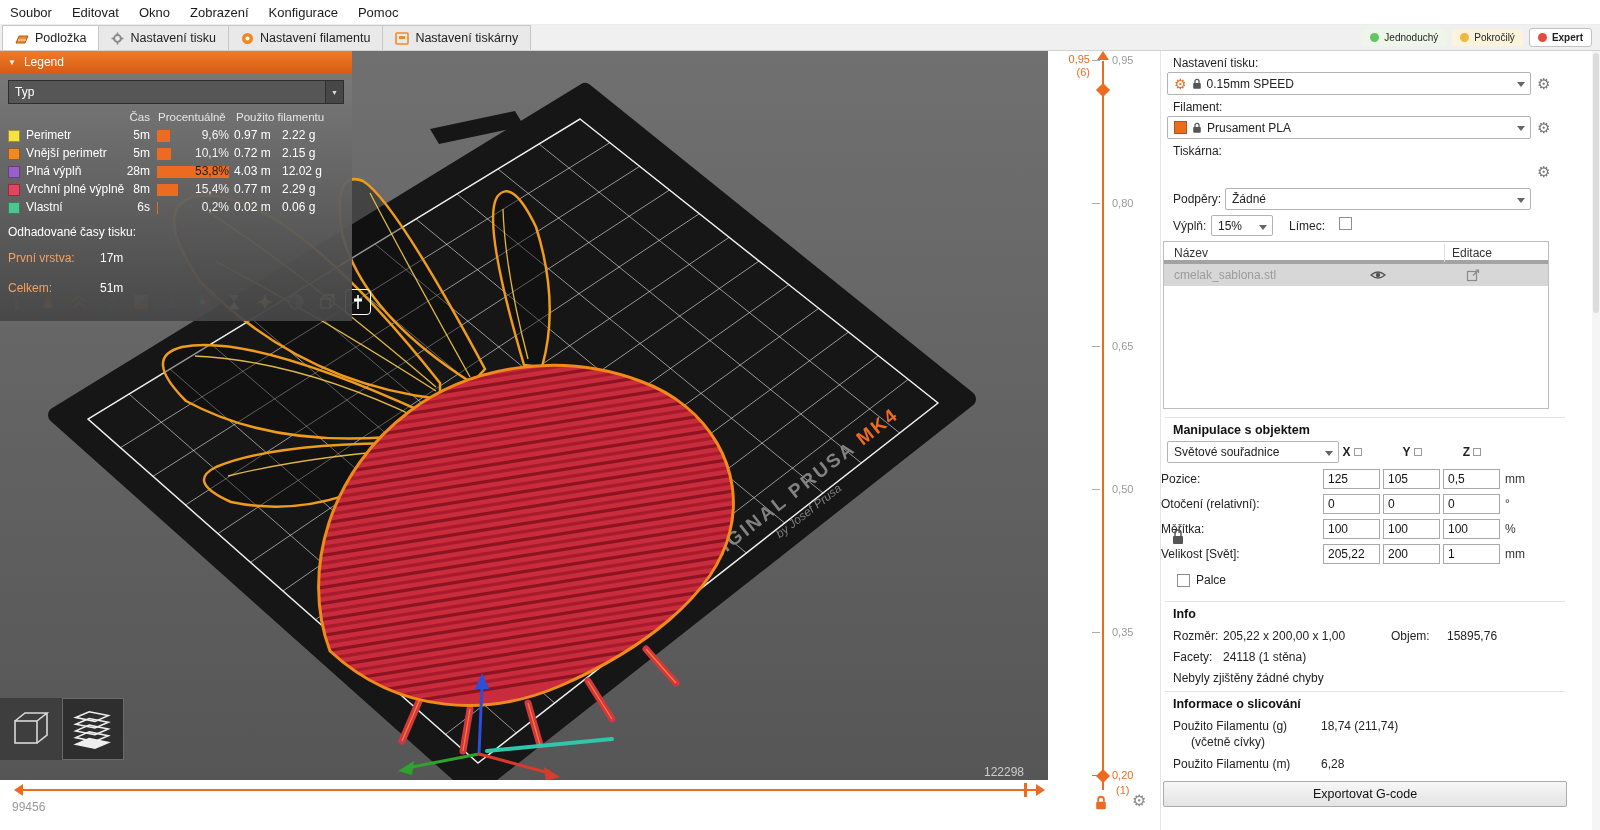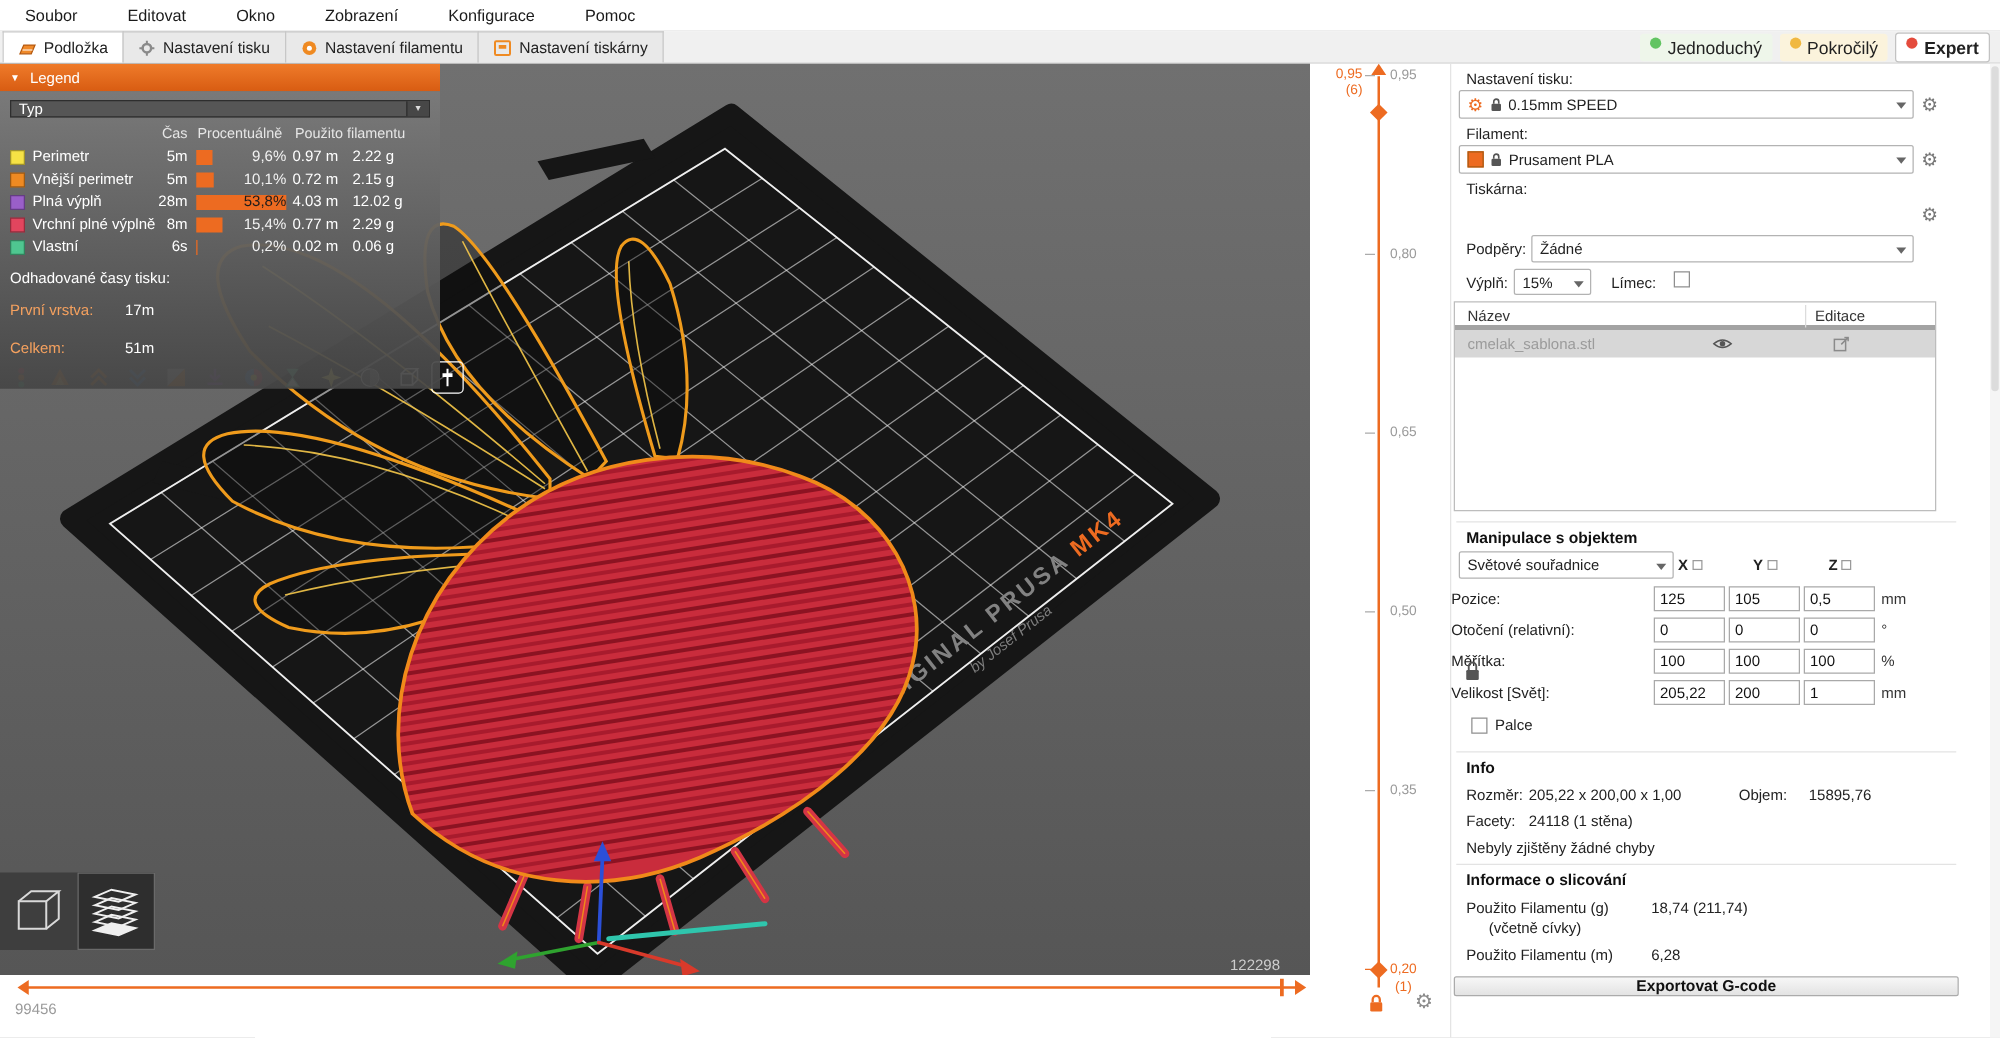--- a/index.html
+++ b/index.html
@@ -1,44 +1,44 @@
 <!DOCTYPE html>
 <html><head>
 <meta charset="utf-8">
 <style>
 *{margin:0;padding:0;box-sizing:border-box}
 html,body{width:1600px;height:830px;font-family:"Liberation Sans",sans-serif;background:#fff;overflow:hidden}
 #app{position:absolute;left:0;top:0;width:1600px;height:830px}
 
 
 .menubar{position:absolute;top:0;left:0;width:100%;height:25px;background:#fff;display:flex;align-items:center;font-size:13px;color:#1a1a1a;border-bottom:1px solid #ededed}
-.menu-item{padding:0 20px;cursor:default}
+.menu-item{padding:0 10px;cursor:default}
 
 
 .tabbar{position:absolute;top:25px;left:0;width:100%;height:26px;background:#f0f0f0;border-bottom:1px solid #d2d2d2;display:flex;align-items:stretch;font-size:12.5px;color:#222}
 .tab{display:flex;align-items:center;gap:6px;padding:0 12px;border:1px solid #c7c7c7;border-bottom:none;background:#e9e9e9;margin-left:-1px;white-space:nowrap}
 .tab:first-child{margin-left:2px}
 .tab.active{background:#fff}
 .modes{margin-left:auto;display:flex;align-items:center;gap:6px;padding-right:8px}
-.mode{display:flex;align-items:flex-start;gap:5px;padding:3px 8px;border-radius:3px;font-size:14px;white-space:nowrap}
+.mode{display:flex;align-items:center;gap:5px;padding:3px 8px;border-radius:3px;font-size:10px;white-space:nowrap}
 .mode .dot{width:9px;height:9px;border-radius:50%;display:inline-block}
 .mode-simple{background:#eef6ea}
 .mode-adv{background:#fbf3dc}
 .mode-expert{background:#fff;border:1px solid #c2c2c2;font-weight:bold}
 
 
 .workspace{position:absolute;top:51px;left:0;right:0;bottom:0}
 .viewport{position:absolute;left:0;top:0;width:1048px;height:729px;overflow:hidden;background:#666}
 
 
 .legend{position:absolute;left:0;top:0;width:352px;color:#fff;font-size:12px;z-index:6}
 .legend-header{height:22px;background:linear-gradient(#ef7b2a,#d85c12);display:flex;align-items:center;gap:8px;padding:0 8px;color:#fff}
 .legend-header .caret{font-size:8px}
 .legend-body{background:linear-gradient(rgba(122,122,122,.94),rgba(70,70,70,.94));padding:4px 0 10px}
-.legend-type{position:relative;margin:3px 8px 7px;height:14px;background:#565656;border:1px solid #2e2e2e;display:flex;align-items:center;padding:0 6px}
+.legend-type{position:relative;margin:3px 8px 7px;height:24px;background:#565656;border:1px solid #2e2e2e;display:flex;align-items:center;padding:0 6px}
 .legend-type-btn{position:absolute;right:0;top:0;width:18px;height:100%;background:#474747;border-left:1px solid #2e2e2e;display:flex;align-items:center;justify-content:center;font-size:7px;color:#ddd}
 .legend-cols{position:relative;height:16px;font-size:11.5px;color:#e6e6e6}
 .c-time{position:absolute;left:110px;width:40px;text-align:right}
 .c-pct{position:absolute;left:158px}
 .c-fil{position:absolute;left:236px}
 .lrow{position:relative;height:18px}
 .lrow .sw{position:absolute;left:8px;top:3px;width:12px;height:12px;border:1px solid rgba(0,0,0,.35)}
 .lrow .nm{position:absolute;left:26px;top:1px;white-space:nowrap}
 .lrow .tm{position:absolute;left:108px;width:42px;text-align:right;top:1px}
 .lrow .bar{position:absolute;left:157px;top:3px;height:12px;background:#ED6B21}
@@ -109,21 +109,21 @@
 #man-rows{position:absolute;left:0;top:418px;width:100%}
 .man-row{position:absolute;left:0;width:100%;height:21px}
 .man-label{position:absolute;left:0;top:3px;width:154px;text-align:left;white-space:nowrap}
 .man-input{position:absolute;top:0;width:57px;height:20px;border:1px solid #a9a9a9;font-size:12px;padding:0 4px;font-family:inherit;color:#111}
 .man-unit{position:absolute;left:344px;top:3px;color:#333}
 .scale-lock{position:absolute;left:10px;top:476px}
 .chkrow{position:absolute;display:flex;align-items:center;gap:6px}
 .checkbox{width:13px;height:13px;border:1px solid #8f8f8f;background:#fff;display:inline-block;flex:none}
 .hr{position:absolute;left:4px;width:400px;height:1px;background:#e3e3e3}
 .info-line{position:absolute;font-size:12px;color:#222;white-space:nowrap}
-.export-btn{position:absolute;left:2px;top:730px;width:404px;height:16px;background:linear-gradient(#f7f7f7,#e3e3e3);border:1px solid #ababab;border-radius:2px;font-weight:bold;font-size:12.5px;display:flex;align-items:center;justify-content:center;color:#111}
+.export-btn{position:absolute;left:2px;top:730px;width:404px;height:26px;background:linear-gradient(#f7f7f7,#e3e3e3);border:1px solid #ababab;border-radius:2px;font-weight:normal;font-size:12.5px;display:flex;align-items:center;justify-content:center;color:#111}
 .pscroll{position:absolute;right:0;top:0;width:8px;height:779px;background:#f5f5f5}
 .pthumb{position:absolute;right:1px;top:2px;width:6px;height:260px;background:#dcdcdc;border-radius:3px}
 </style>
 </head>
 <body>
 
 <div id="app">
 
   <div class="menubar">
     <span class="menu-item">Soubor</span>

